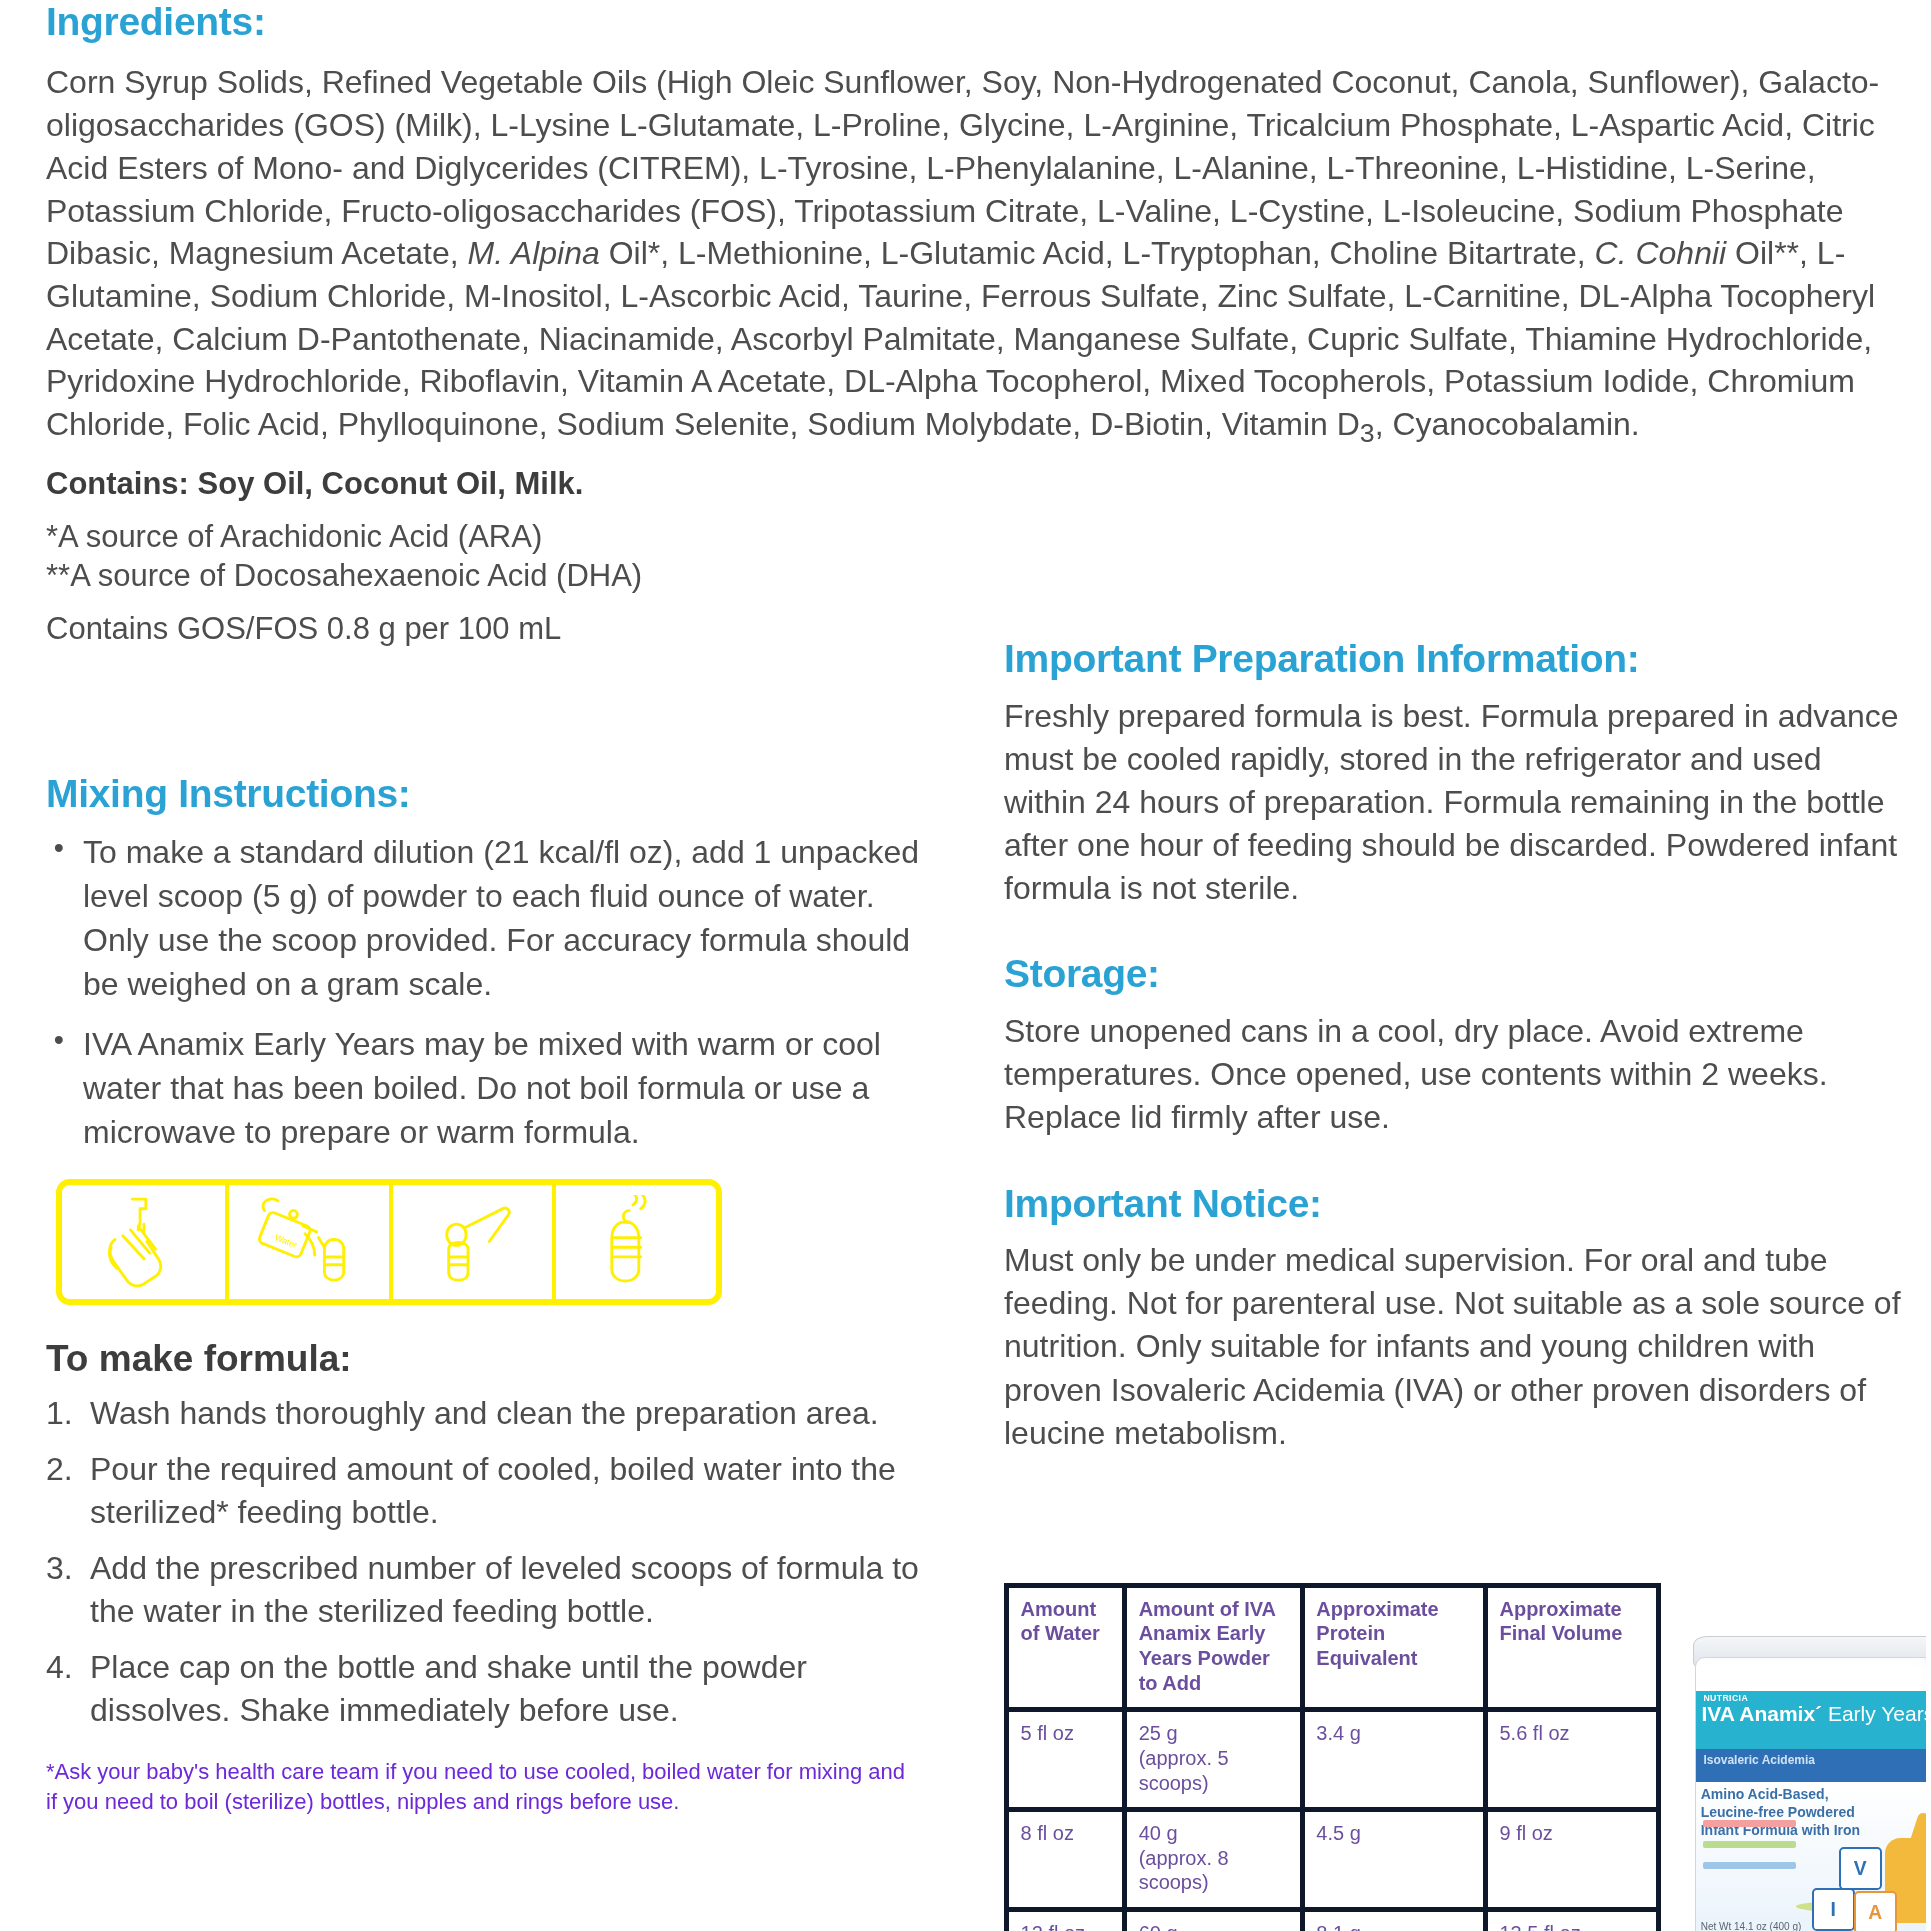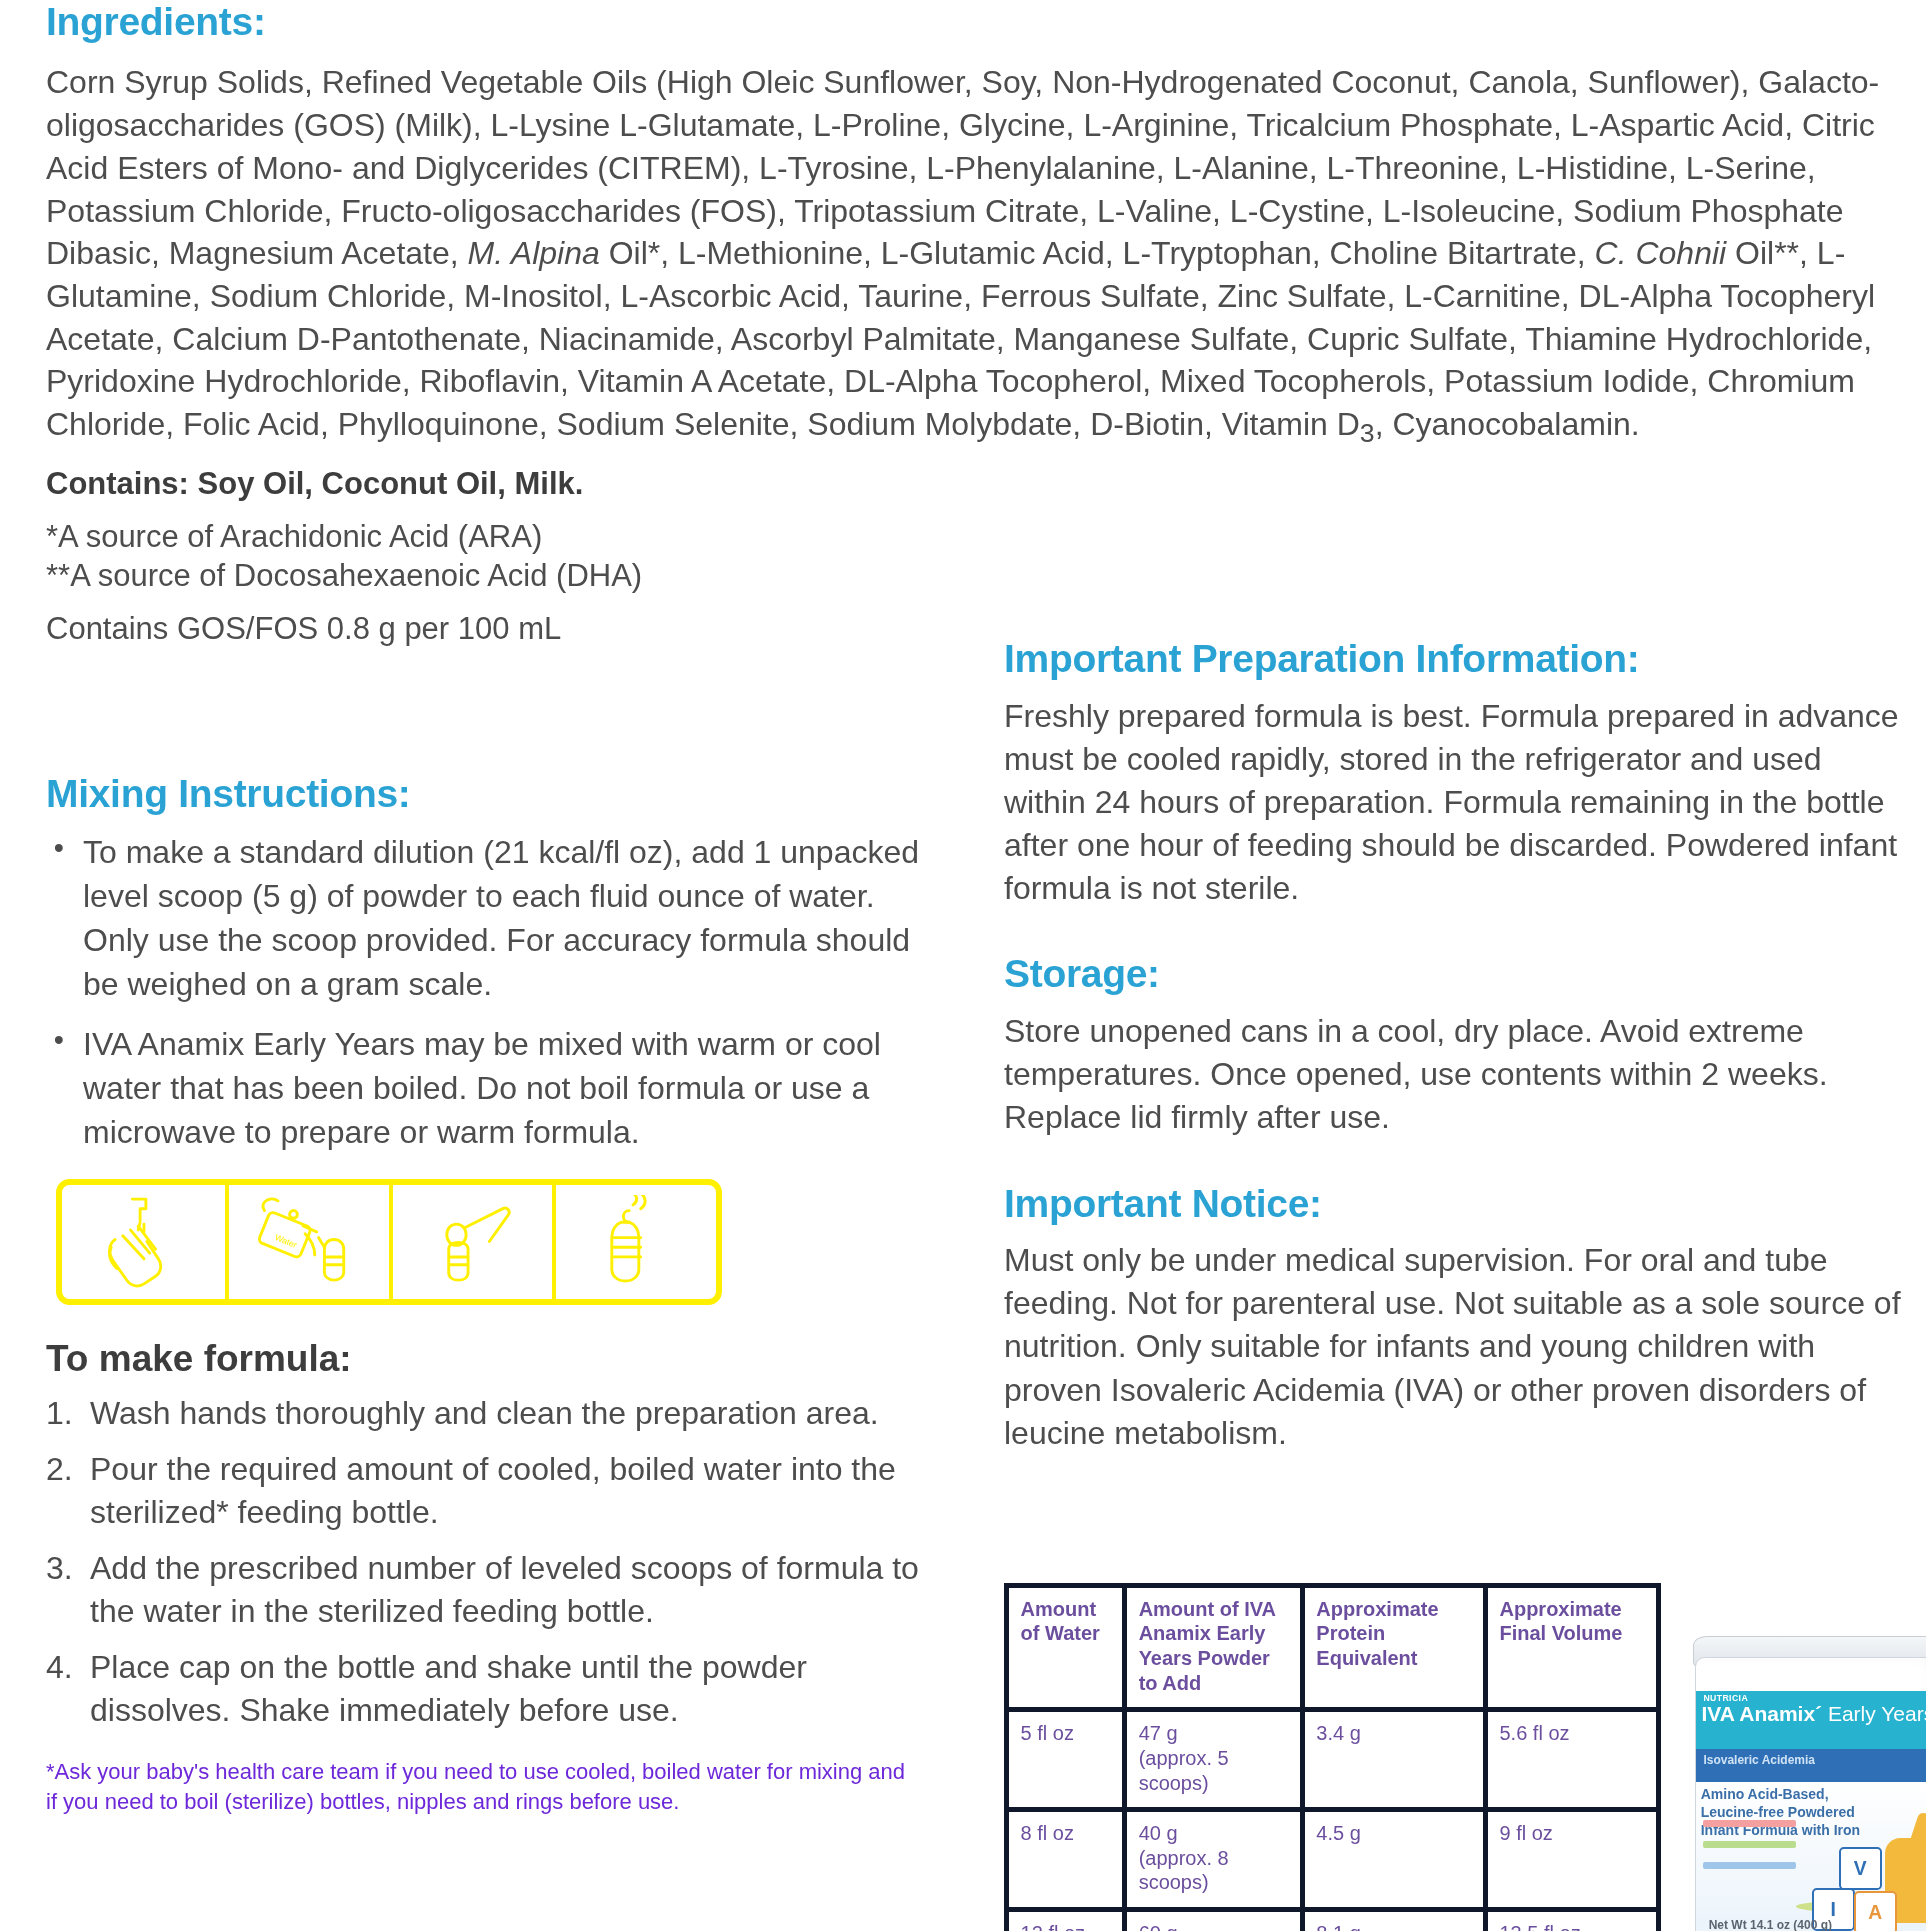--- a/index.html
+++ b/index.html
@@ -153,21 +153,21 @@
   .brand-main .ey{font-weight:normal;}
   .can-cond{position:absolute;left:7.7px;top:95px;color:#cfe3f7;font-size:12px;font-weight:bold;white-space:nowrap;}
   .can-desc{position:absolute;left:5px;top:127px;font-size:14px;color:#3a6fa8;font-weight:bold;line-height:1.3;width:174px;}
   .can-bullets{position:absolute;left:7.7px;top:162px;width:93px;}
   .cb{height:6.8px;border-radius:1.9px;margin-bottom:2.9px;}
   .cb-txt{font-size:4.3px;color:#8a93a0;line-height:1.5;margin-bottom:4.8px;}
   .blocks{position:absolute;left:116px;top:189px;}
   .blk{position:absolute;width:39px;height:39px;border-radius:4.8px;background:#fff;border:2.9px solid #2f6fb5;display:flex;align-items:center;justify-content:center;font-size:19.3px;font-weight:bold;color:#2f6fb5;}
   .giraffe{position:absolute;left:189px;top:180px;width:50px;height:85px;background:#f2b93c;border-radius:15.4px 15.4px 7.7px 7.7px;}
   .giraffe:after{content:"";position:absolute;left:29px;top:-25px;width:15.4px;height:33px;background:#f2b93c;border-radius:5.8px;transform:rotate(18deg);}
-  .can-foot{position:absolute;left:13px;bottom:5.8px;font-size:12px;color:#5b6570;font-weight:bold;}
+  .can-foot{position:absolute;left:5px;bottom:5.8px;font-size:10px;color:#5b6570;font-weight:normal;}
   .grass{position:absolute;left:100px;bottom:25px;width:145px;height:13.5px;background:#cfe08a;border-radius:50%;}
 </style>
 </head>
 <body>
 
 <div class="page">
 
   <section id="ingredients-block">
     <h2 class="sec">Ingredients:</h2>
     <div id="ing-text">
@@ -266,21 +266,21 @@
           <th>Amount of Water</th>
           <th>Amount of IVA Anamix Early Years Powder to Add</th>
           <th>Approximate Protein Equivalent</th>
           <th>Approximate Final Volume</th>
         </tr>
       </thead>
       <tbody>
         <tr>
           <td>5 fl oz</td>
           <td>
-            <span>47 g</span>
+            <span>25 g</span>
             <span class="approx">(approx. 5 scoops)</span>
           </td>
           <td>3.4 g</td>
           <td>5.6 fl oz</td>
         </tr>
         <tr>
           <td>8 fl oz</td>
           <td>
             <span>40 g</span>
             <span class="approx">(approx. 8 scoops)</span>

